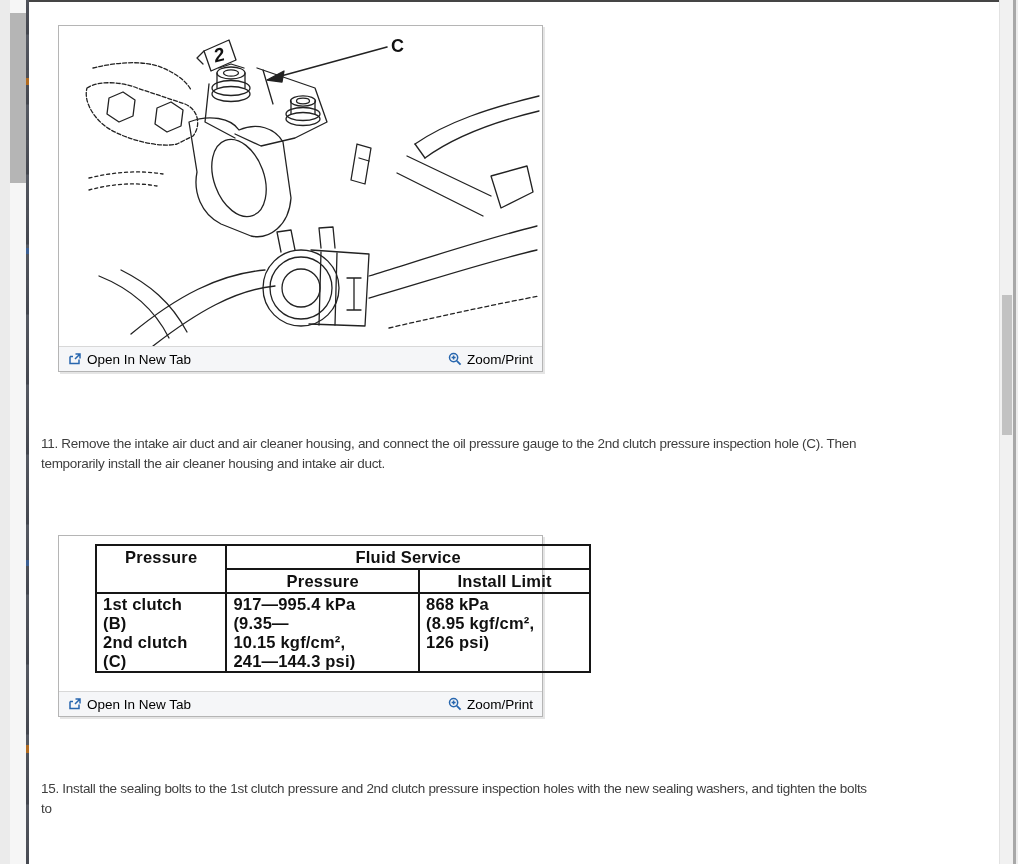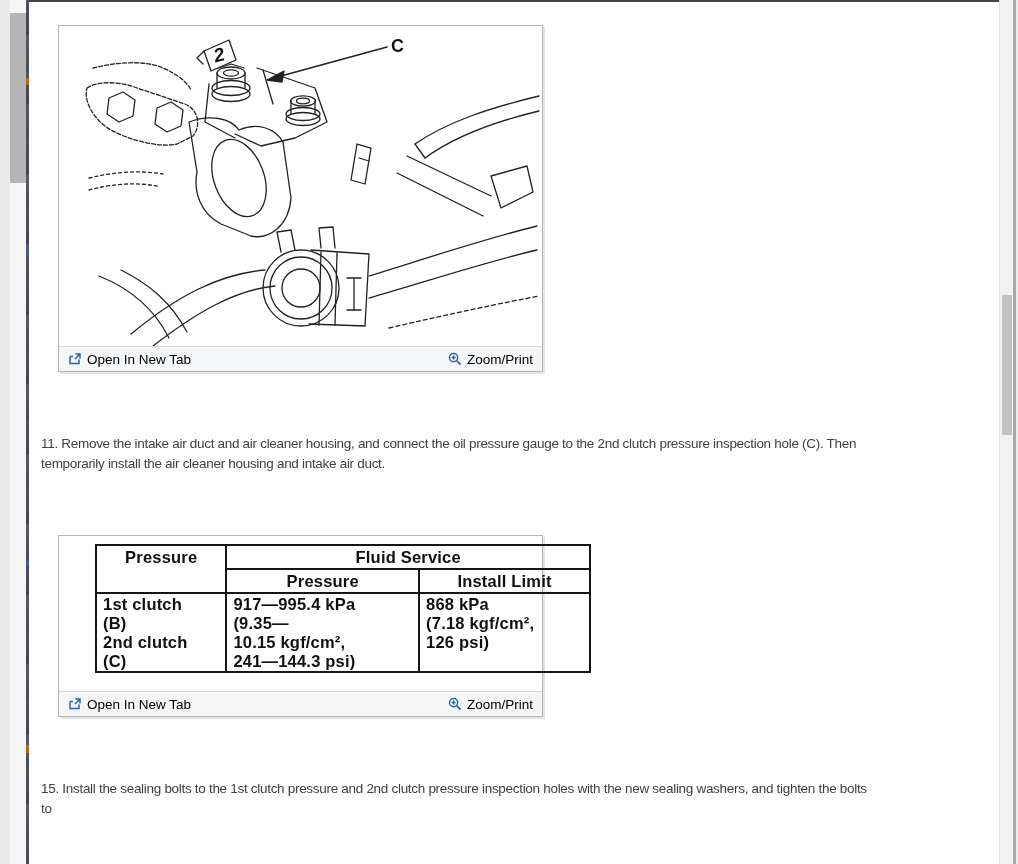--- a/index.html
+++ b/index.html
@@ -212,21 +212,21 @@
       <tr>
         <td>1st clutch
 (B)
 2nd clutch
 (C)</td>
         <td>917—995.4 kPa
 (9.35—
 10.15 kgf/cm²,
 241—144.3 psi)</td>
         <td>868 kPa
-(7.18 kgf/cm²,
+(8.95 kgf/cm²,
 126 psi)</td>
       </tr>
     </tbody>
       </table>
   </div>
   <div class="figure-footer">
     <a class="fig-link">
       <svg width="14" height="14" viewBox="0 0 14 14" stroke="#2766ae" stroke-width="1.5" fill="none">
         <path d="M2 4.5 L2 11.5 L11 11.5 L11 7.5"></path>
         <path d="M5 4.5 L2 4.5"></path>

